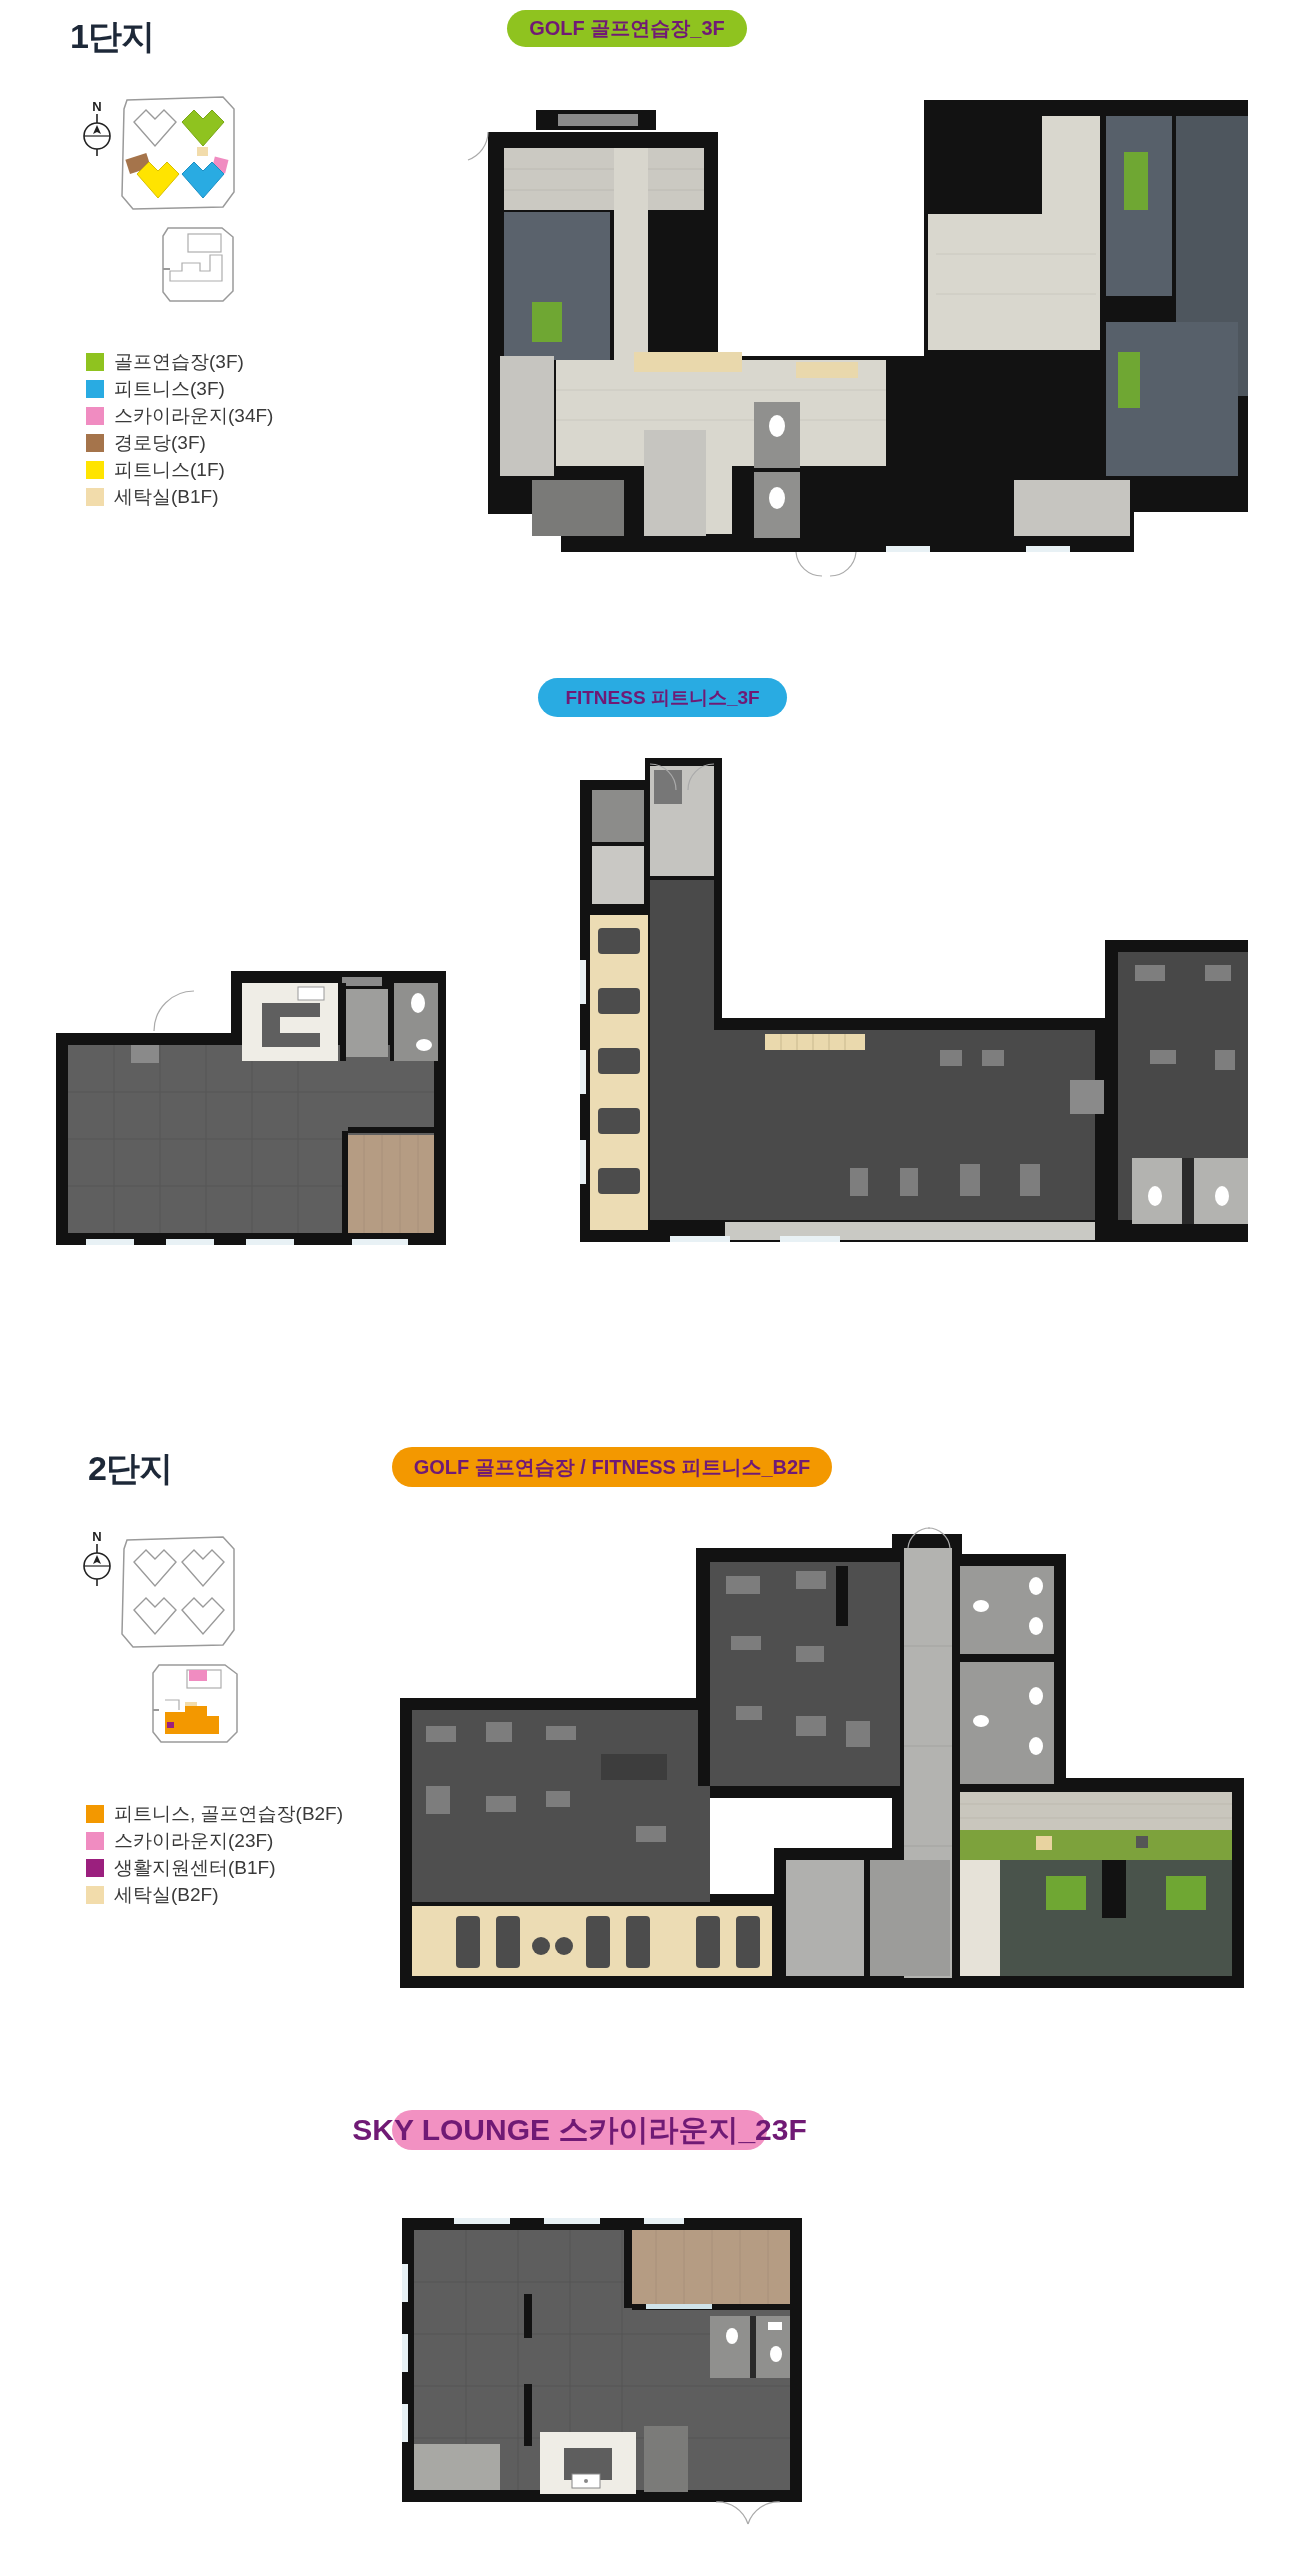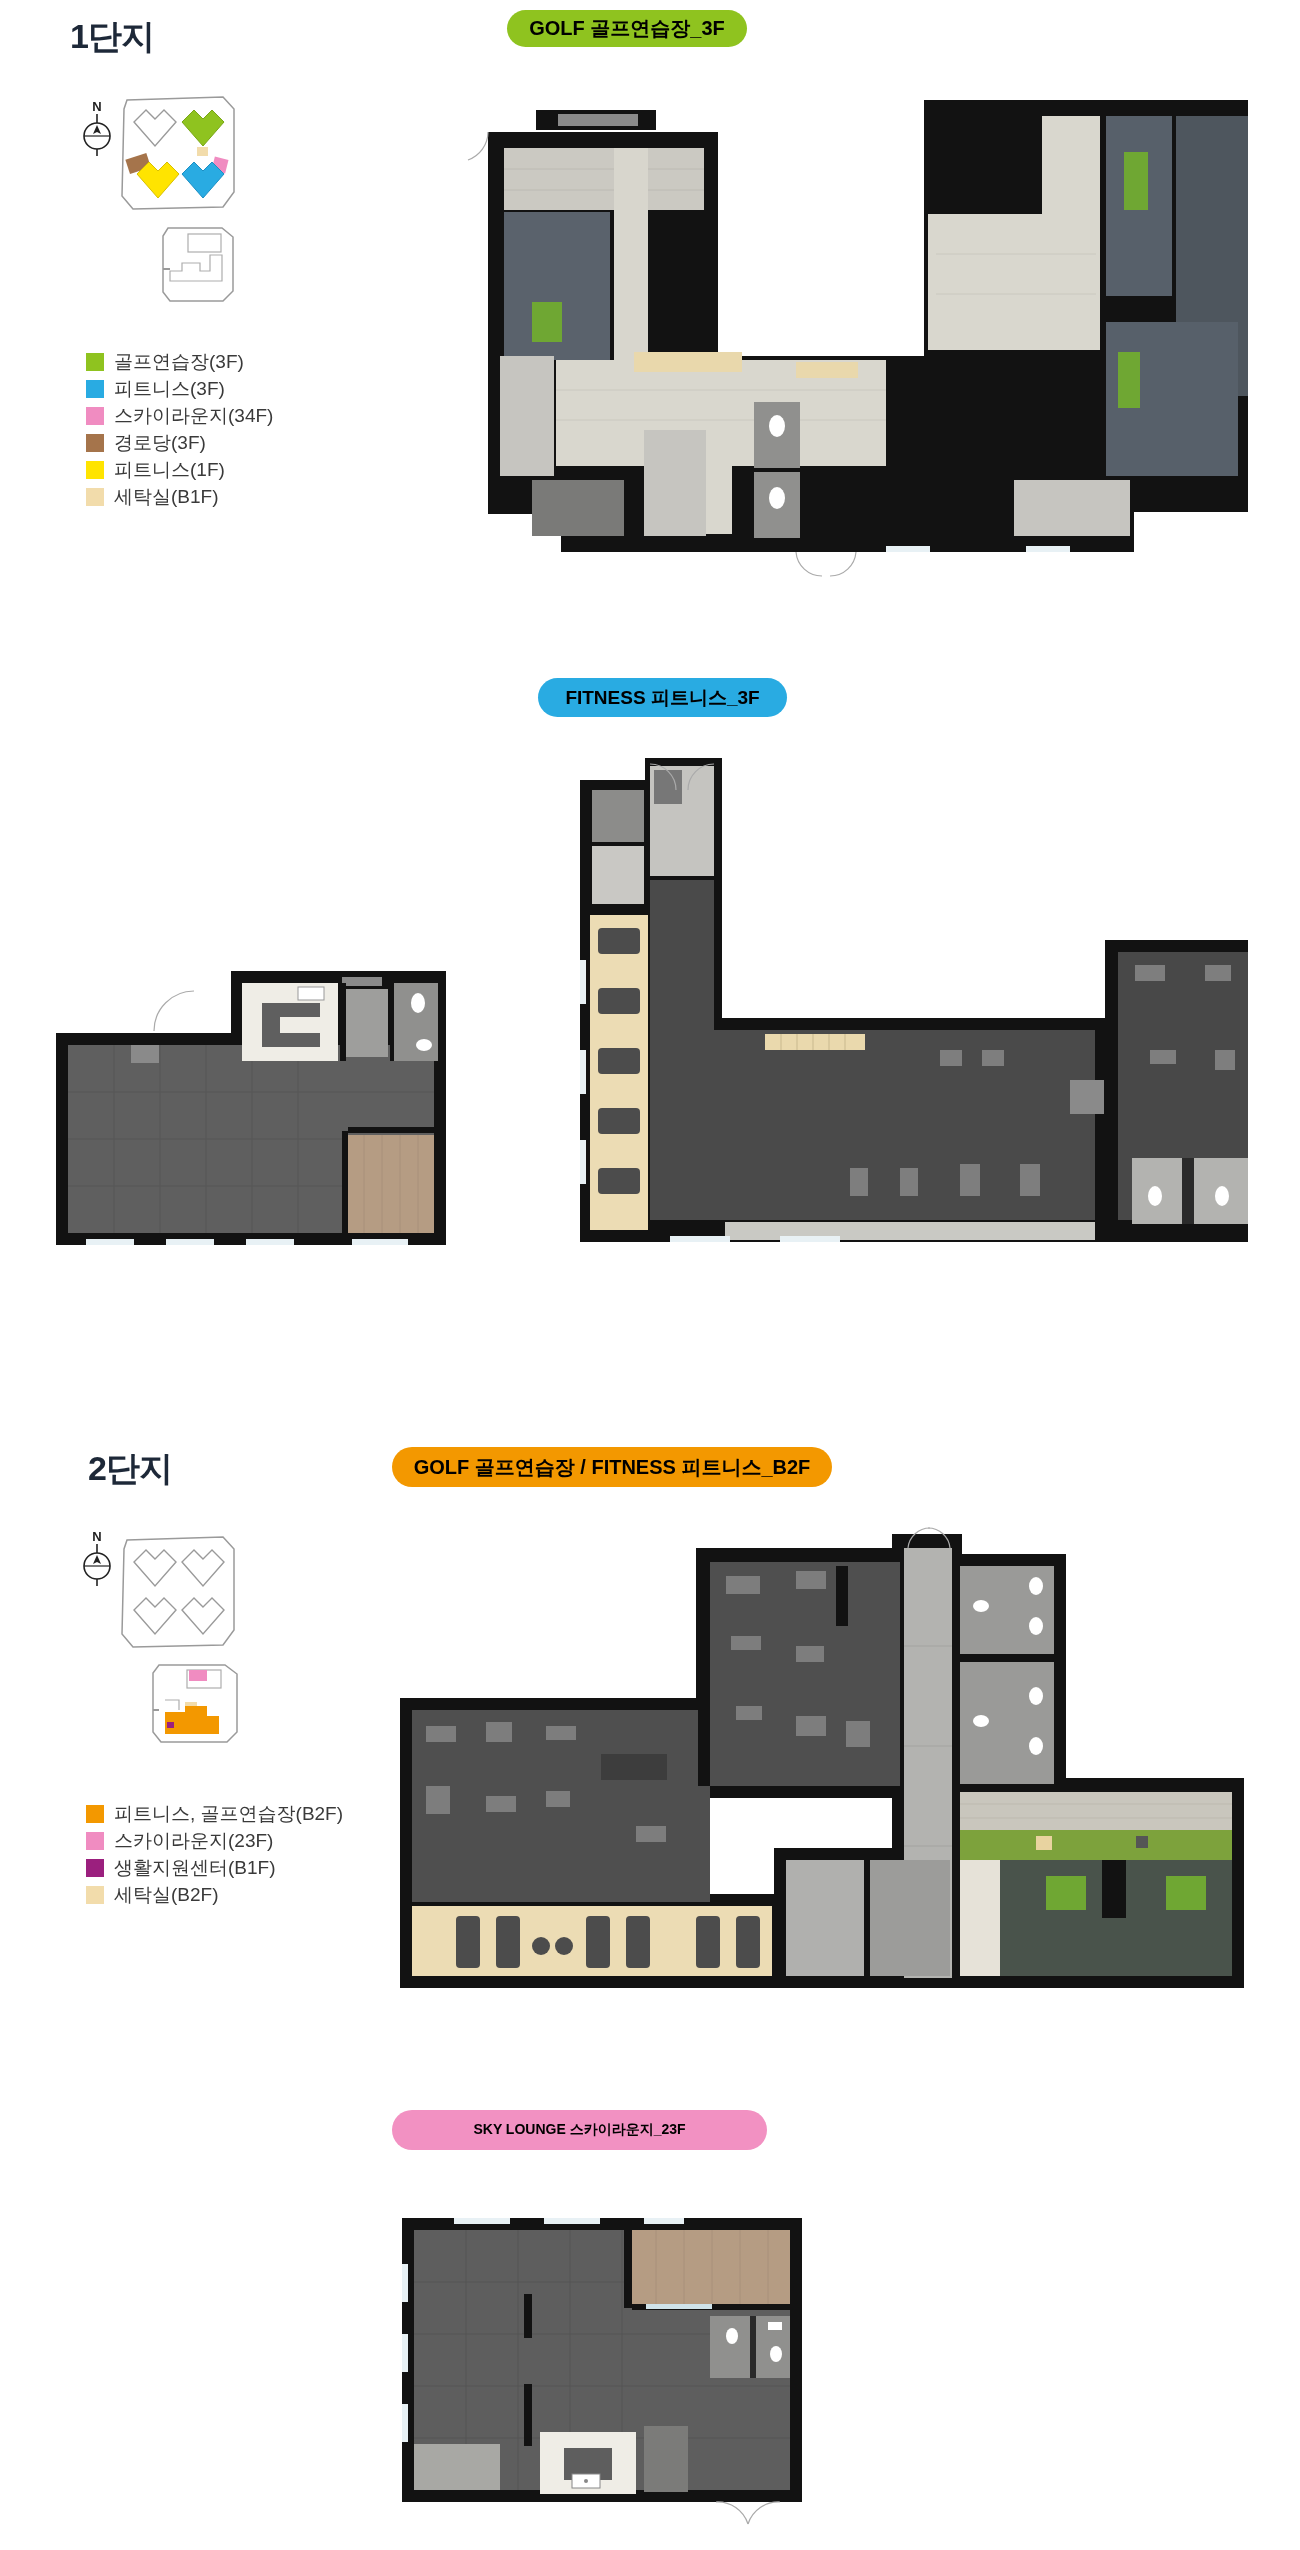--- a/index.html
+++ b/index.html
@@ -1,20 +1,20 @@
 <!DOCTYPE html>
 <html><head>
 <meta charset="utf-8">
 <style>
   html,body{margin:0;padding:0;background:#ffffff;}
   .canvas{position:relative;width:1248px;height:2550px;background:#fff;overflow:hidden;
           font-family:"Liberation Sans", sans-serif;}
   .abs{position:absolute;}
   .section-title{font-size:34px;font-weight:700;color:#1d2838;letter-spacing:-1px;}
-  .badge{display:flex;align-items:center;justify-content:center;color:#000000;font-weight:700;
+  .badge{display:flex;align-items:center;justify-content:center;color:#701a75;font-weight:700;
          border-radius:22px;white-space:nowrap;}
   .legend{display:flex;flex-direction:column;justify-content:space-between;}
   .legend-row{display:flex;align-items:center;height:27px;}
   .swatch{width:18px;height:18px;margin-right:10px;flex:0 0 auto;}
   .legend-label{font-size:19px;color:#3a3a3a;}
   svg{display:block;}
 </style>
 </head>
 <body>
 
@@ -369,21 +369,21 @@
       <rect x="640" y="310" width="16" height="14" fill="#e8d3a0"></rect>
       <rect x="740" y="310" width="12" height="12" fill="#555"></rect>
       <rect x="564" y="334" width="40" height="116" fill="#e6e2d8"></rect>
       <rect x="604" y="334" width="232" height="116" fill="#49534b"></rect>
       <rect x="650" y="350" width="40" height="34" fill="#6fa733"></rect>
       <rect x="770" y="350" width="40" height="34" fill="#6fa733"></rect>
       <rect x="706" y="334" width="24" height="58" fill="#121212"></rect>
     </svg>
   </div>
 
-  <div class="abs badge" style="left: 392px; top: 2110px; width: 375px; height: 40px; font-size: 14px; background-color: rgb(242, 145, 194);">SKY LOUNGE 스카이라운지_23F</div>
+  <div class="abs badge" style="left: 392px; top: 2110px; width: 375px; height: 40px; font-size: 30px; background-color: rgb(242, 145, 194);">SKY LOUNGE 스카이라운지_23F</div>
 
   <div class="abs" style="left:394px;top:2204px;">
     <svg width="418" height="322" viewBox="0 0 418 322">
       <polygon points="8,14 408,14 408,298 8,298" fill="#121212"></polygon>
       <rect x="20" y="26" width="376" height="260" fill="#5e5e5e"></rect>
       <g stroke="#555" stroke-width="1">
         <line x1="20" y1="78" x2="396" y2="78"></line>
           <line x1="20" y1="130" x2="396" y2="130"></line>
         <line x1="20" y1="182" x2="396" y2="182"></line>
           <line x1="20" y1="234" x2="396" y2="234"></line>

